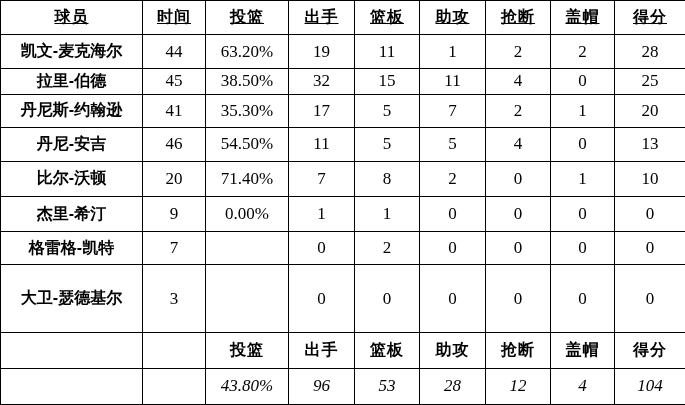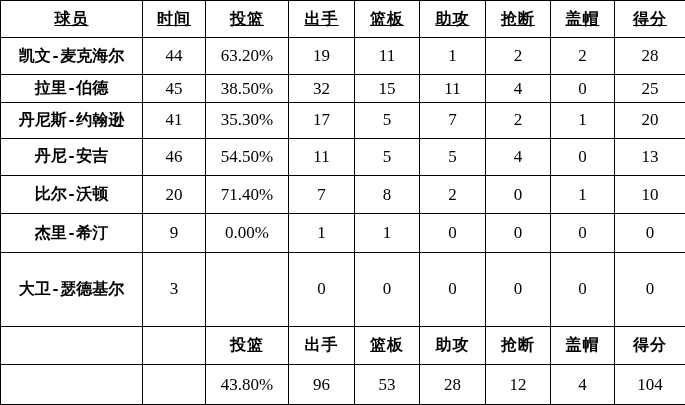--- a/index.html
+++ b/index.html
@@ -25,21 +25,21 @@
     overflow: hidden;
     white-space: nowrap;
   }
   td.hdr {
     font-family: "Liberation Sans", sans-serif;
     font-weight: 700;
     font-size: 16px;
     letter-spacing: 1px;
   }
   td.name {
-    font-family: Liberation Mono, monospace;
+    font-family: Liberation Sans, sans-serif;
     font-weight: 700;
     font-size: 16px;
   }
   td.num {
     font-family: "Liberation Serif", serif;
     font-weight: 400;
     font-size: 17px;
   }
 </style>
 </head>
@@ -128,20 +128,31 @@
         <td class="name">杰里-希汀</td>
         <td class="num">9</td>
         <td class="num">0.00%</td>
         <td class="num">1</td>
         <td class="num">1</td>
         <td class="num">0</td>
         <td class="num">0</td>
         <td class="num">0</td>
         <td class="num">0</td>
       </tr>
+      <tr style="height: 30px;">
+        <td class="name">格雷格-凯特</td>
+        <td class="num">7</td>
+        <td class="num"></td>
+        <td class="num">0</td>
+        <td class="num">2</td>
+        <td class="num">0</td>
+        <td class="num">0</td>
+        <td class="num">0</td>
+        <td class="num">0</td>
+      </tr>
       <tr style="height: 62px;">
         <td class="name">大卫-瑟德基尔</td>
         <td class="num">3</td>
         <td class="num"></td>
         <td class="num">0</td>
         <td class="num">0</td>
         <td class="num">0</td>
         <td class="num">0</td>
         <td class="num">0</td>
         <td class="num">0</td>
@@ -150,21 +161,21 @@
         <td class="hdr"></td>
         <td class="hdr"></td>
         <td class="hdr">投篮</td>
         <td class="hdr">出手</td>
         <td class="hdr">篮板</td>
         <td class="hdr">助攻</td>
         <td class="hdr">抢断</td>
         <td class="hdr">盖帽</td>
         <td class="hdr">得分</td>
       </tr>
-      <tr style="height: 33px;">
+      <tr style="height: 33px; font-style: italic;">
         <td class="num"></td>
         <td class="num"></td>
         <td class="num">43.80%</td>
         <td class="num">96</td>
         <td class="num">53</td>
         <td class="num">28</td>
         <td class="num">12</td>
         <td class="num">4</td>
         <td class="num">104</td>
       </tr>

